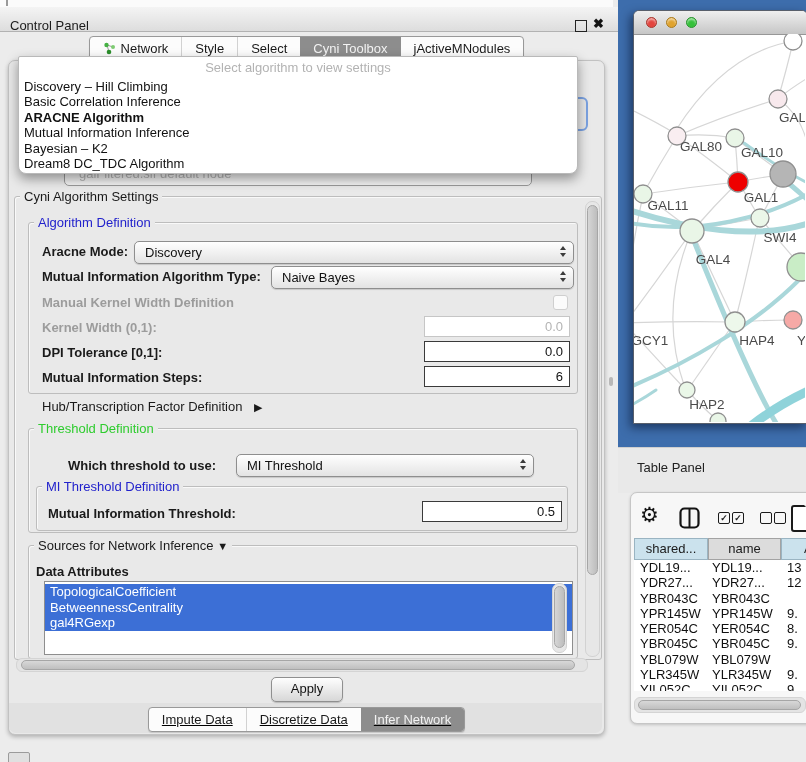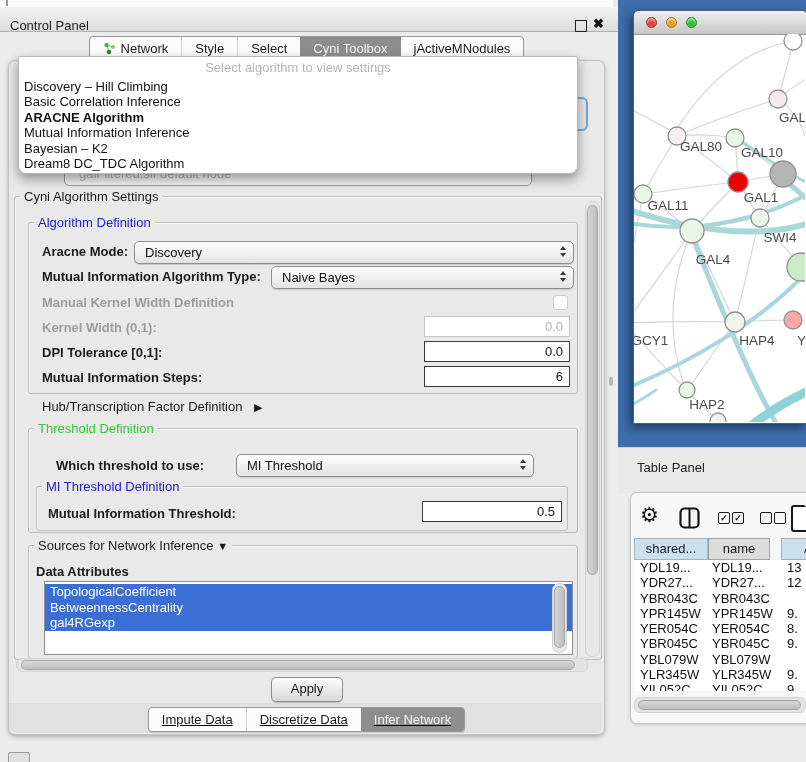--- a/index.html
+++ b/index.html
@@ -225,21 +225,21 @@
   <div class="abs tf" style="left:424px;top:366px;width:146px;height:21px;">6</div>
 
   <div class="abs expander" style="left:42px;top:399px;">
     <span>Hub/Transcription Factor Definition</span>
     <span class="arr" style="margin-left:8px;">▶</span>
   </div>
 
   <div class="abs grp" style="left:28px;top:428px;width:548px;height:103px;"></div>
   <div class="abs grp-title t-green" style="left:34px;top:421px;">Threshold Definition</div>
 
-  <div class="abs lbl" style="left:56px;top:458px;">Which threshold to use:</div>
+  <div class="abs lbl" style="left:68px;top:458px;">Which threshold to use:</div>
   <div class="abs combo" style="left:236px;top:454px;width:296px;height:21px;">
     <span class="val">MI Threshold</span>
     <span class="spin">
         <span class="up" style="display:block"></span>
         <span class="dn" style="display:block"></span>
       </span>
   </div>
 
   <div class="abs grp" style="left:36px;top:486px;width:530px;height:43px;"></div>
   <div class="abs grp-title t-blue" style="left:42px;top:479px;">MI Threshold Definition</div>
@@ -378,21 +378,21 @@
   </svg>
   <div class="mini-box" style="left:718px;top:512px;">✓</div>
   <div class="mini-box" style="left:732px;top:512px;">✓</div>
   <div class="mini-box" style="left:760px;top:512px;"></div>
   <div class="mini-box" style="left:774px;top:512px;"></div>
   <div class="abs pageicon">
       <div class="pagefold"></div>
     </div>
 
   <div class="th blue" style="left:634px;width:74px;">shared...</div>
-  <div class="th gray" style="left:708px;width:62px;">name</div>
+  <div class="th gray" style="left:708px;width:73px;">name</div>
   <div class="th blue" style="left:781px;width:31px;text-align:left;padding-left:22px;">A</div>
 
   <div class="abs tbody">
     <div class="trow">
         <span class="tc tc1">YDL19...</span>
         <span class="tc tc2">YDL19...</span>
         <span class="tc tc3">13</span>
       </div>
     <div class="trow">
         <span class="tc tc1">YDR27...</span>

